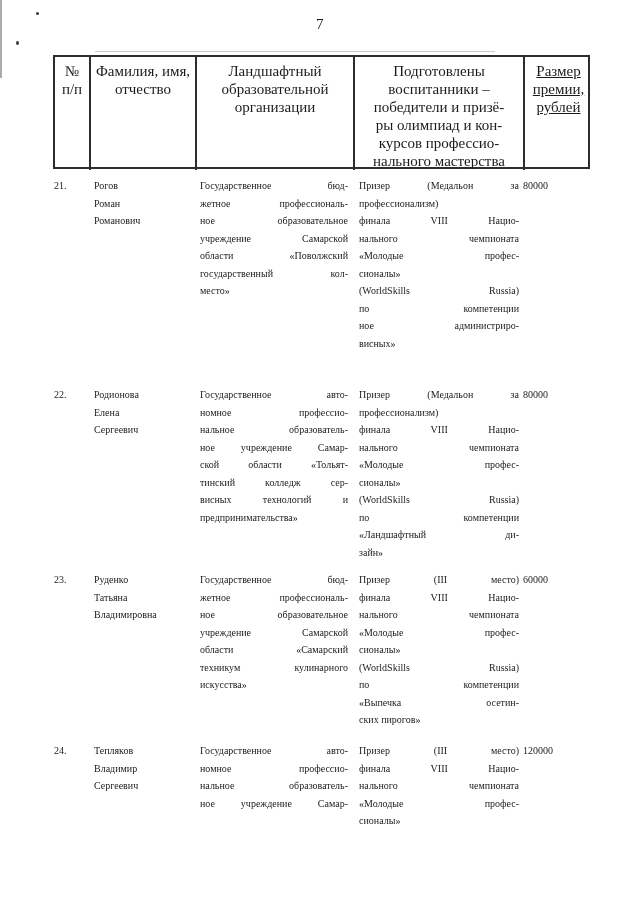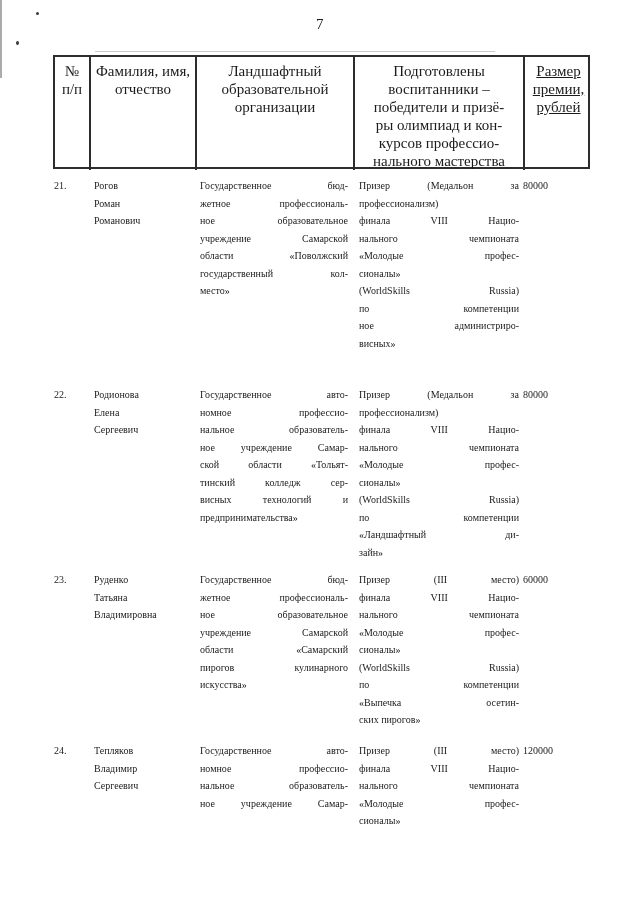--- a/index.html
+++ b/index.html
@@ -172,21 +172,21 @@
             <div class="ll">Руденко</div>
             <div class="ll">Татьяна</div>
             <div class="ll">Владимировна</div>
           </div>
           <div class="c-org">
             <div class="jl">Государственное бюд-</div>
             <div class="jl">жетное профессиональ-</div>
             <div class="jl">ное образовательное</div>
             <div class="jl">учреждение Самарской</div>
             <div class="jl">области «Самарский</div>
-            <div class="jl">пирогов кулинарного</div>
+            <div class="jl">техникум кулинарного</div>
             <div class="ll">искусства»</div>
           </div>
           <div class="c-award">
             <div class="jl">Призер (III место)</div>
             <div class="jl">финала VIII Нацио-</div>
             <div class="jl">нального чемпионата</div>
             <div class="jl">«Молодые профес-</div>
             <div class="jl">сионалы»</div>
             <div class="jl">(WorldSkills Russia)</div>
             <div class="jl">по компетенции</div>

